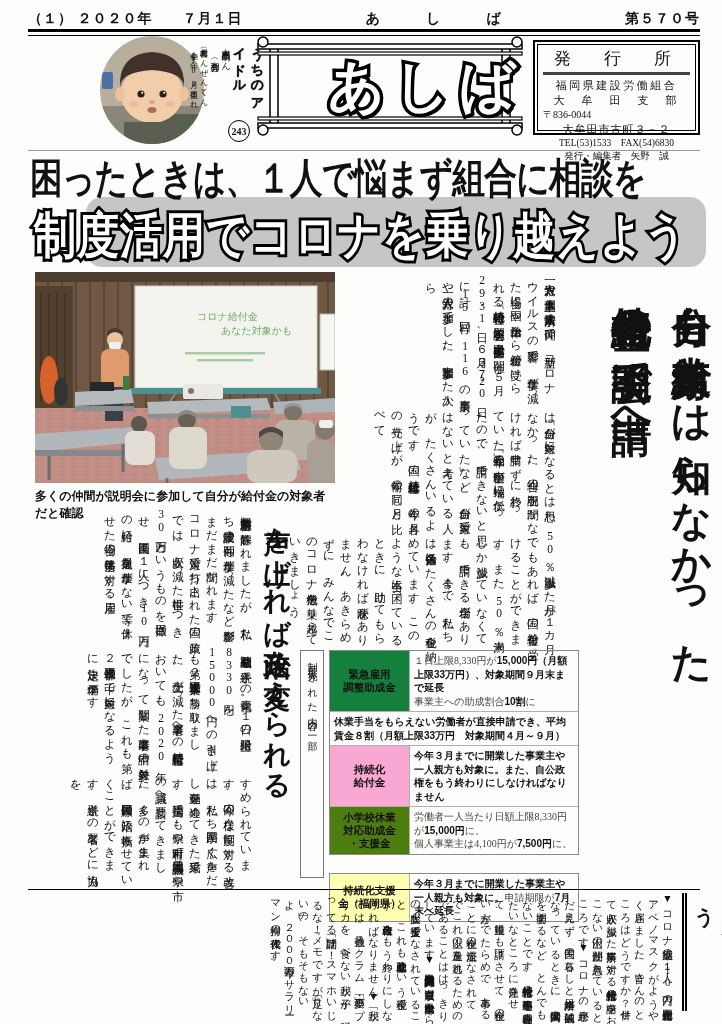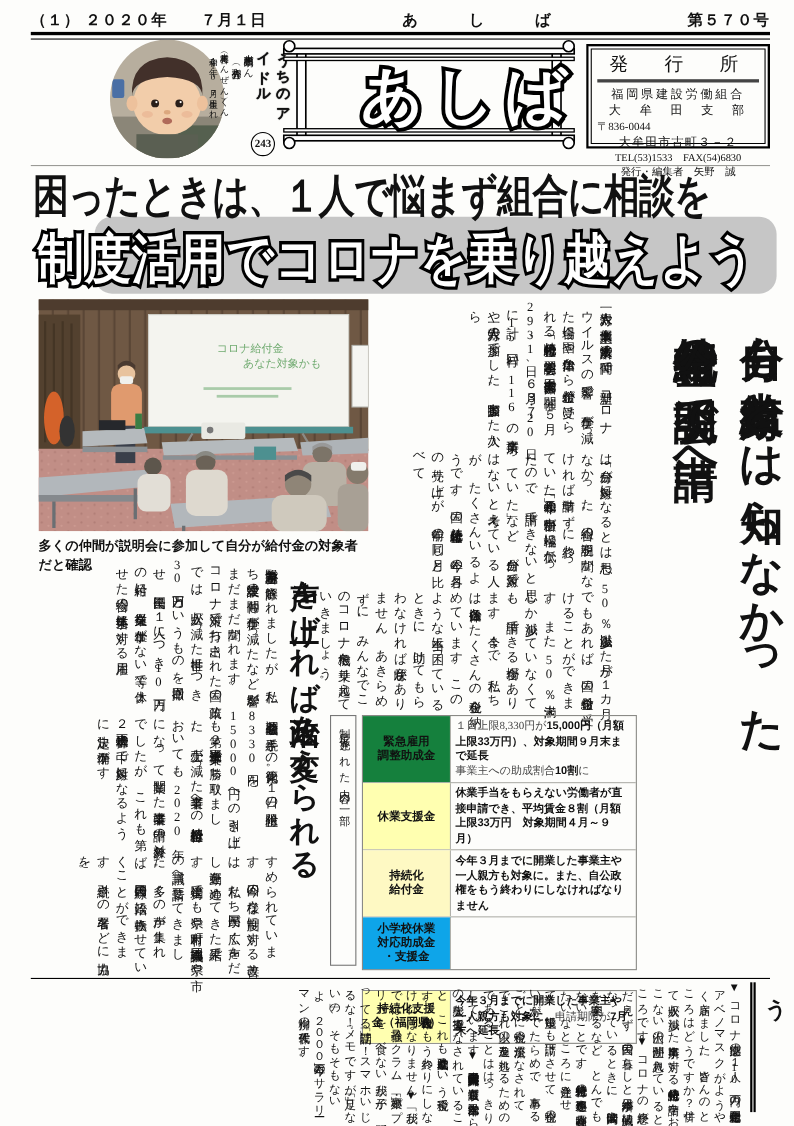--- a/index.html
+++ b/index.html
@@ -255,29 +255,29 @@
   <div class="abs sidelabel">
     <span class="v" style="height:220px;">制度拡充された内容の一部</span>
   </div>
   <div class="abs tmain">
     <div class="tgroup">
         <div class="trow">
           <div class="tlabel" style="background: #15803d;">緊急雇用<br>調整助成金</div>
           <div class="tcontent"><span class="plain">１日上限8,330円が</span><span class="em">15,000円（月額上限33万円）、対象期間９月末まで延長</span><br><span class="plain">事業主への助成割合</span><span class="em">10割</span><span class="plain">に</span></div>
         </div>
         <div class="trow">
-          <div class="tlabel" style="background: rgb(255, 255, 176);">休業支援金</div>
           <div class="tcontent"><span class="em">休業手当をもらえない労働者が直接申請でき、平均賃金８割（月額上限33万円　対象期間４月～９月）</span></div>
         </div>
         <div class="trow">
-          <div class="tlabel" style="background: #fef9c3;">持続化<br>給付金</div>
+          <div class="tlabel" style="background: #f9a8d4;">持続化<br>給付金</div>
           <div class="tcontent"><span class="em">今年３月までに開業した事業主や一人親方も対象に。また、自公政権をもう終わりにしなければなりません</span></div>
         </div>
         <div class="trow">
-          <div class="tlabel" style="background: #0ea5e9;">小学校休業<br>対応助成金<br>・支援金</div>
+          <div class="tlabel" style="background: #4d7c0f;">小学校休業<br>対応助成金<br>・支援金</div>
+          <div class="tcontent"><span class="plain">労働者一人当たり日額上限8,330円が</span><span class="em">15,000円</span><span class="plain">に。</span><br><span class="plain">個人事業主は4,100円が</span><span class="em">7,500円</span><span class="plain">に。</span></div>
         </div>
       </div>
     <div class="tgroup2">
         <div class="trow">
           <div class="tlabel" style="background: rgb(255, 255, 176);">持続化支援<br>金（福岡県）</div>
           <div class="tcontent"><span class="em">今年３月までに開業した事業主や一人親方も対象に。</span><span class="plain">申請期限が</span><span class="em">7月末へ延長</span></div>
         </div>
       </div>
   </div>
 

